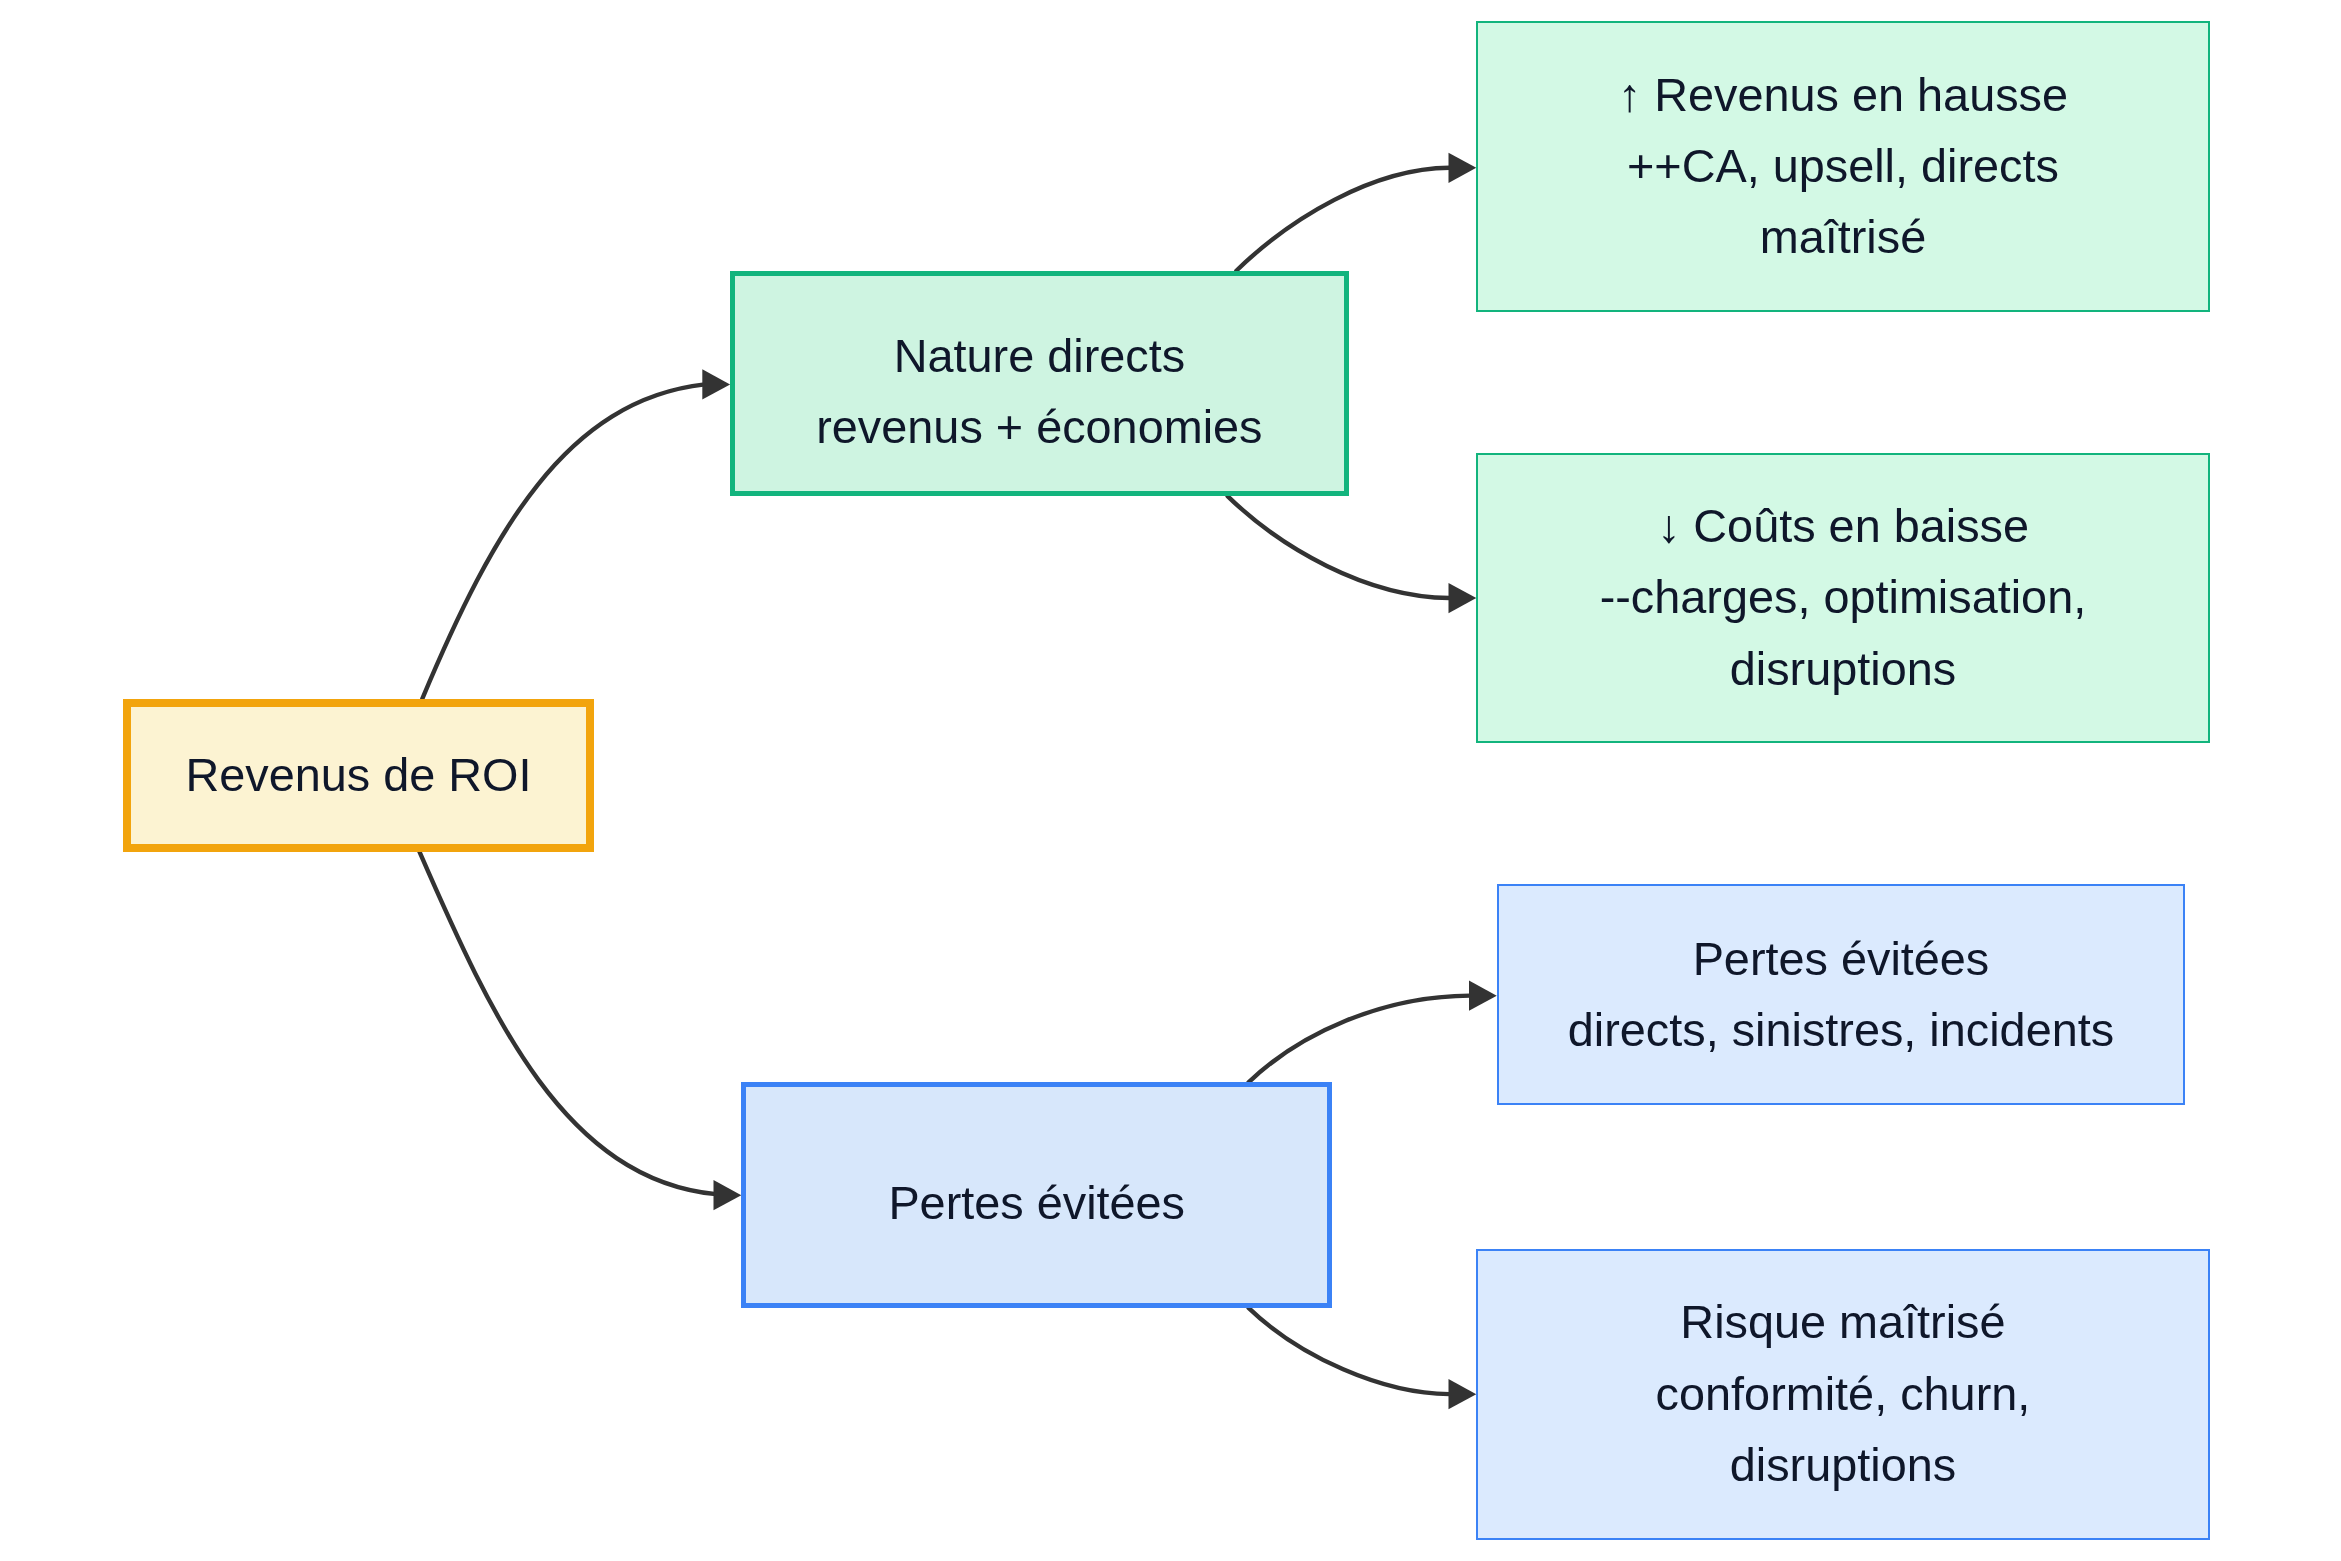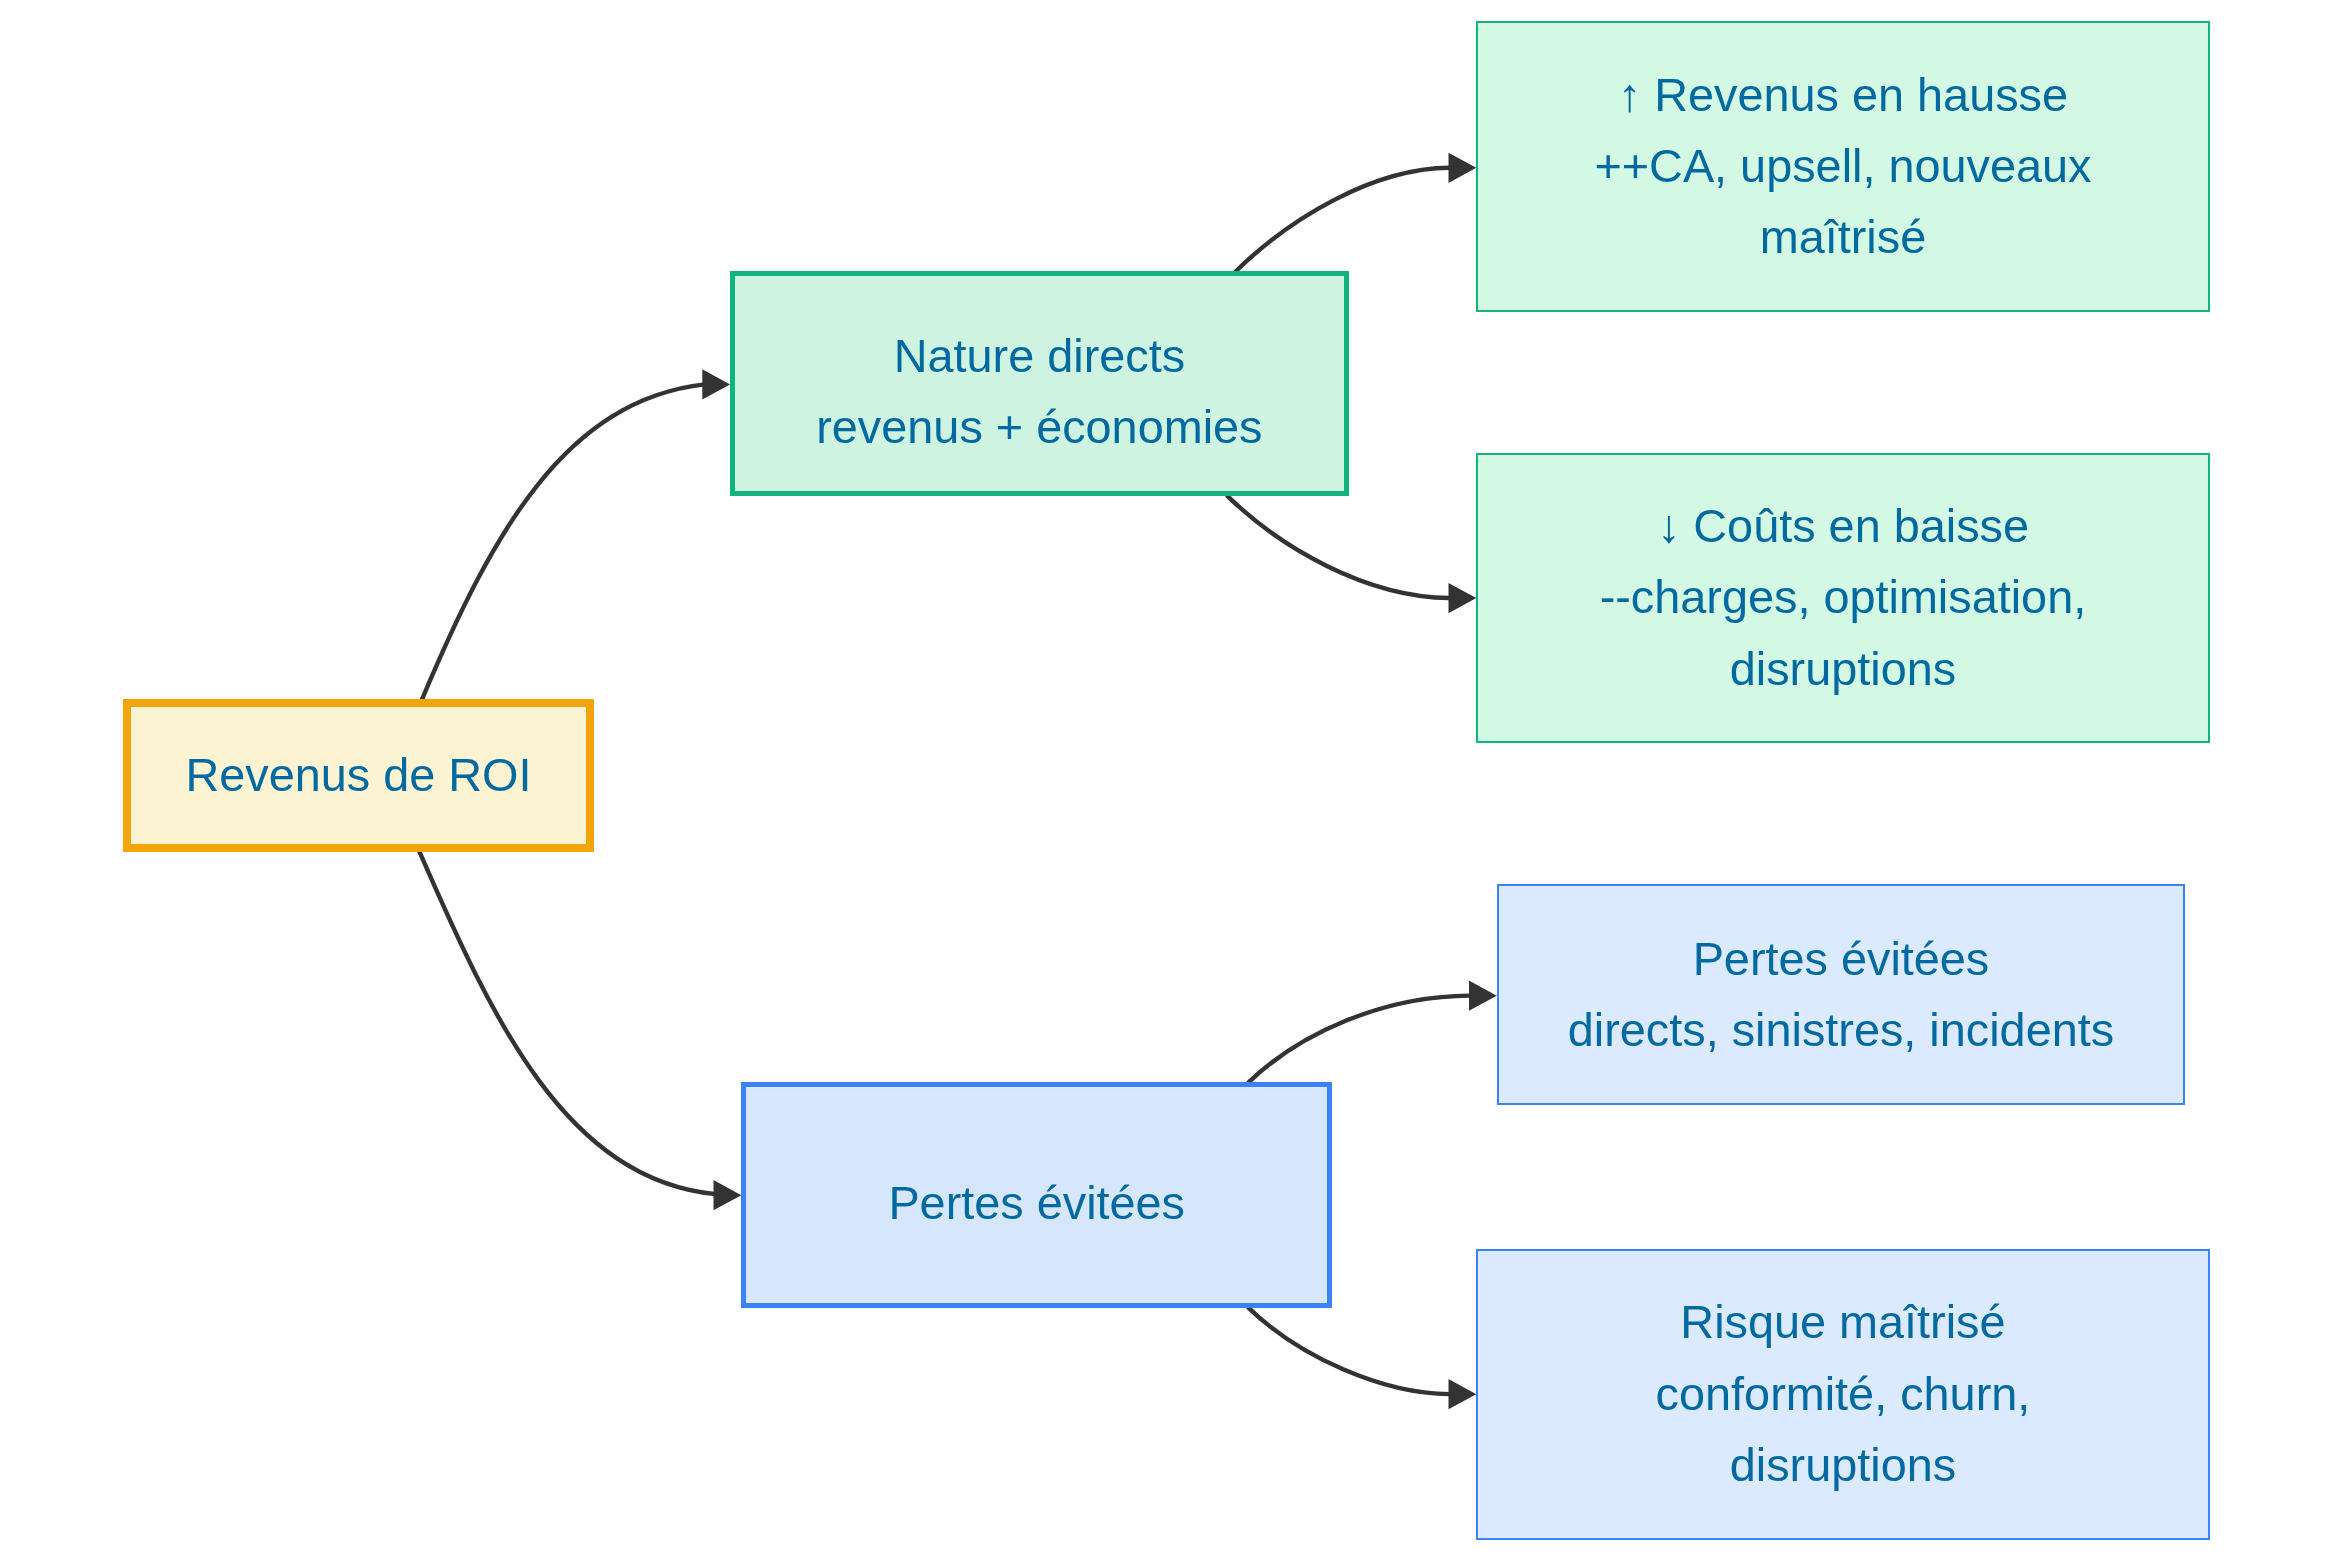--- a/index.html
+++ b/index.html
@@ -37,21 +37,21 @@
   .node {
     position: absolute;
     box-sizing: border-box;
     display: flex;
     flex-direction: column;
     align-items: center;
     justify-content: center;
     text-align: center;
     font-size: 2vw;
     line-height: 1.52;
-    color: #0369a1;
+    color: #0f172a;
     white-space: nowrap;
   }
   .node--root {
     left: 5.25%;  top: 44.75%;
     width: 20.125%; height: 9.8125%;
     background: #FCF3D2;
     border: 0.375vw solid #F2A40D;
   }
   .node--gains {
     left: 31.19%; top: 17.34%;
@@ -126,21 +126,21 @@
     <span class="line">Nature directs</span>
     <span class="line">revenus + économies</span>
   </div>
 
   <div class="node node--pertes-mid">
     <span class="line">Pertes évitées</span>
   </div>
 
   <div class="node node--revenus">
     <span class="line">↑ Revenus en hausse</span>
-    <span class="line">++CA, upsell, nouveaux</span>
+    <span class="line">++CA, upsell, directs</span>
     <span class="line">maîtrisé</span>
   </div>
 
   <div class="node node--couts">
     <span class="line">↓ Coûts en baisse</span>
     <span class="line">--charges, optimisation,</span>
     <span class="line">disruptions</span>
   </div>
 
   <div class="node node--pertes-leaf">

